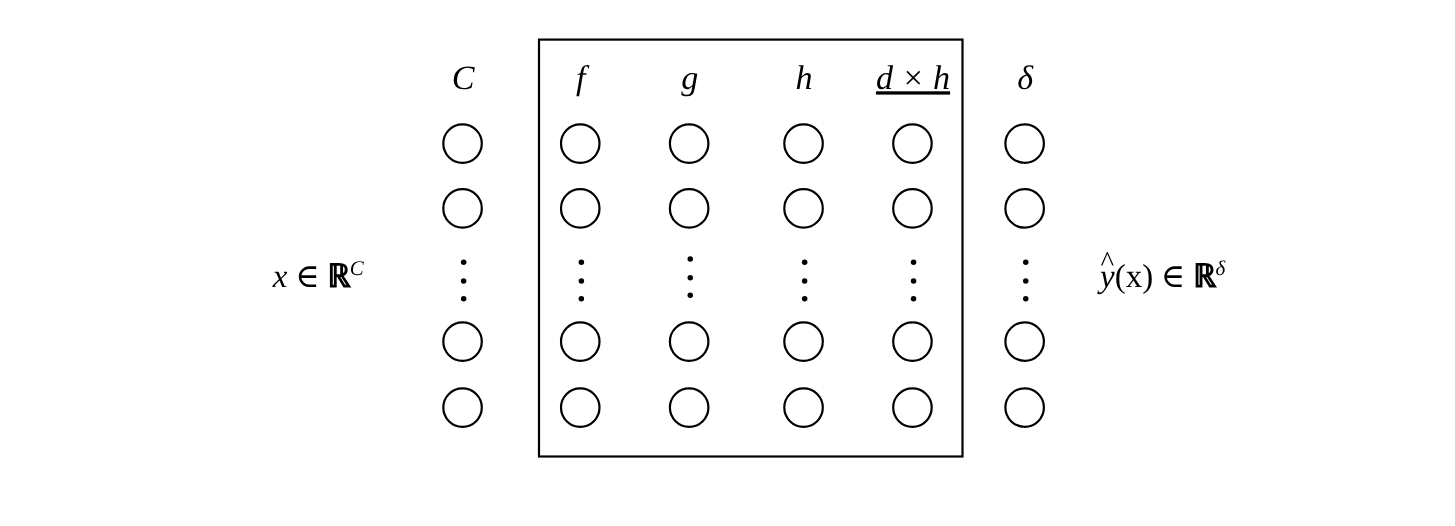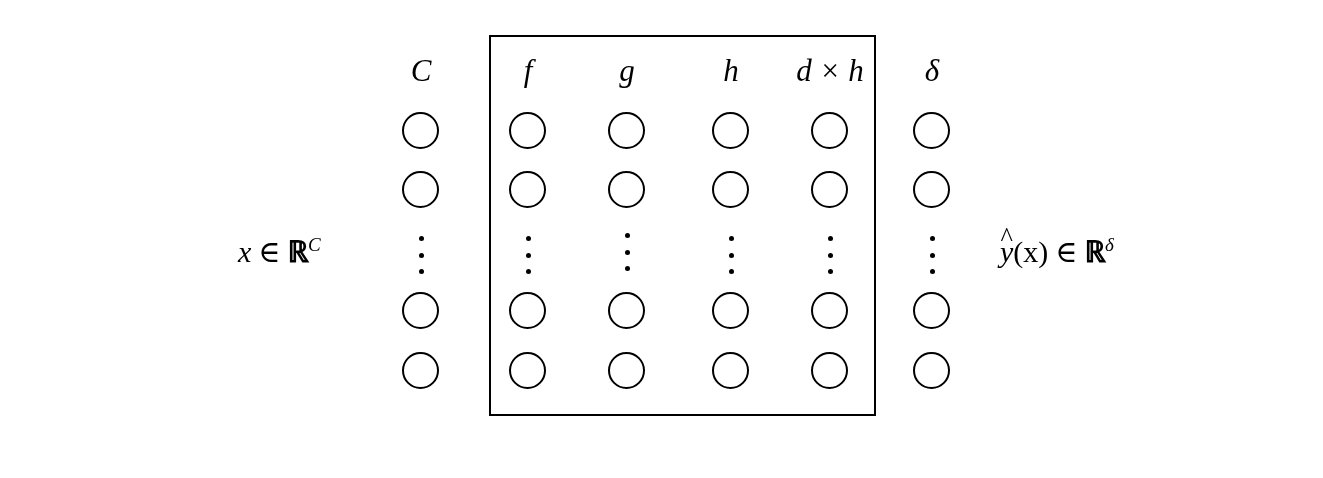--- a/index.html
+++ b/index.html
@@ -153,21 +153,21 @@
   <div class="neuron" style="left:712px; top:112px;"></div>
   <div class="neuron" style="left:712px; top:171px;"></div>
   <div class="vdots" style="left:721px; top:236px;">
     <i></i>
     <i></i>
     <i></i>
   </div>
   <div class="neuron" style="left:712px; top:292px;"></div>
   <div class="neuron" style="left:712px; top:352px;"></div>
 
-  <div class="col-header" style="left:770px; top:55px;">d × h</div>
+  <div class="col-header" style="left:770px; top:55px;text-decoration:underline;">d × h</div>
   <div class="neuron" style="left:811px; top:112px;"></div>
   <div class="neuron" style="left:811px; top:171px;"></div>
   <div class="vdots" style="left:820px; top:236px;">
     <i></i>
     <i></i>
     <i></i>
   </div>
   <div class="neuron" style="left:811px; top:292px;"></div>
   <div class="neuron" style="left:811px; top:352px;"></div>
 
@@ -175,21 +175,21 @@
   <div class="neuron" style="left:913px; top:112px;"></div>
   <div class="neuron" style="left:913px; top:171px;"></div>
   <div class="vdots" style="left:922px; top:236px;">
     <i></i>
     <i></i>
     <i></i>
   </div>
   <div class="neuron" style="left:913px; top:292px;"></div>
   <div class="neuron" style="left:913px; top:352px;"></div>
 
-  <div class="math-label" style="left:238px; top:237px;text-align:right;">
+  <div class="math-label" style="left:248px; top:237px;text-align:right;">
     <span class="var">x</span><span class="op">∈</span><span class="bb">ℝ</span><span class="sup">C</span>
   </div>
 
   <div class="math-label" style="left:1000px; top:237px;">
     <span class="hat"><span class="hatmark">^</span><span>y</span></span><span class="paren">(x)</span><span class="op">∈</span><span class="bb">ℝ</span><span class="sup">δ</span>
   </div>
 
 </div>
 
 </body></html>

